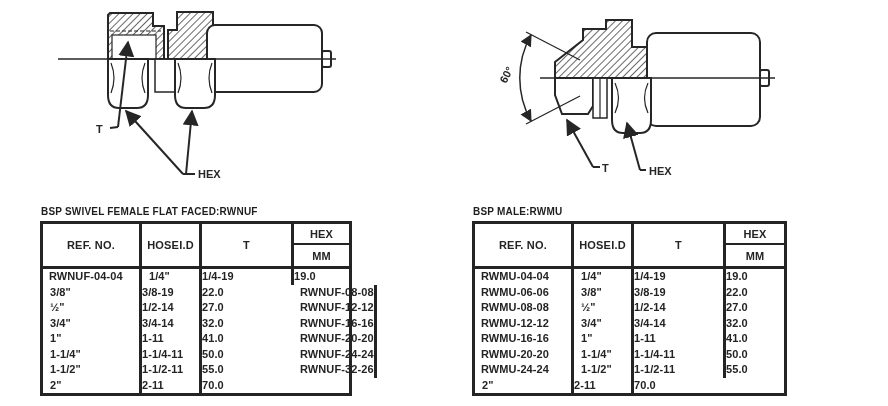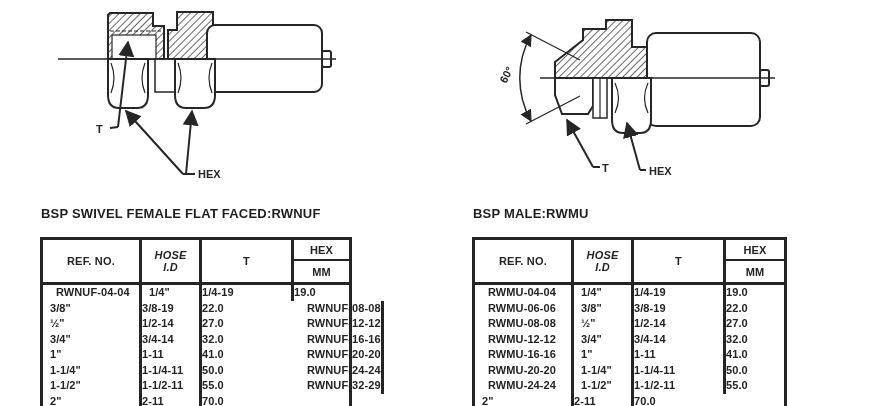--- a/index.html
+++ b/index.html
@@ -5,35 +5,35 @@
   html,body{margin:0;padding:0;background:#fff;}
   .page{position:relative;width:888px;height:406px;background:#ffffff;overflow:hidden;
         font-family:"Liberation Sans",sans-serif;color:#262626;}
   .diag{position:absolute;top:0;}
   .diag-left{left:40px;}
   .diag-right{left:480px;}
   svg text{font-family:"Liberation Sans",sans-serif;font-weight:bold;fill:#262626;font-size:11px;}
   .panel{position:absolute;top:206px;}
   .panel-left{left:40px;width:312px;}
   .panel-right{left:472px;width:315px;}
-  .tbl-title{margin:0 0 16px 1px;font-size:13px;font-weight:bold;letter-spacing:.2px;color:#1e1e1e;white-space:nowrap;}
+  .tbl-title{margin:0 0 4px 1px;font-size:10px;font-weight:bold;letter-spacing:.2px;color:#1e1e1e;white-space:nowrap;}
   .tbl{border:3px solid #242424;background:#fff;}
   .thead{display:grid;grid-template-columns:99px 60px 92px 1fr;grid-template-rows:21px 21px;
          border-bottom:3px solid #242424;}
   .th{display:flex;align-items:center;justify-content:center;font-weight:bold;font-size:11px;
       letter-spacing:.2px;color:#242424;}
   .th-ref{grid-row:1/3;grid-column:1;border-right:3px solid #242424;}
-  .th-hose{grid-row:1/3;grid-column:2;border-right:3px solid #242424;flex-direction:column;line-height:12px;font-style:italic;}
+  .th-hose{grid-row:1/3;grid-column:2;border-right:3px solid #242424;flex-direction:row;line-height:12px;}
   .th-t{grid-row:1/3;grid-column:3;border-right:3px solid #242424;}
   .th-hex{grid-row:1;grid-column:4;border-bottom:2px solid #242424;}
   .th-mm{grid-row:2;grid-column:4;}
   .tbody{display:grid;grid-template-columns:99px 60px 92px 1fr;}
   .cell{font-size:11px;font-weight:bold;height:15.5px;line-height:15.5px;white-space:nowrap;
         letter-spacing:.1px;color:#242424;}
-  .c0{padding-left:13px;border-right:3px solid #242424;}
+  .c0{padding-left:6px;border-right:3px solid #242424;}
   .c1{padding-left:7px;border-right:3px solid #242424;}
   .c2{border-right:3px solid #242424;}
   .c3{text-align:left;}
 </style>
 </head>
 <body>
 
 <div class="page">
 
   <svg class="diag diag-left" width="300" height="200" viewBox="0 0 300 200">
@@ -160,21 +160,21 @@
           <div class="cell c2">1-11</div>
           <div class="cell c3">41.0</div>
           <div class="cell c0">RWNUF-20-20</div>
           <div class="cell c1">1-1/4"</div>
           <div class="cell c2">1-1/4-11</div>
           <div class="cell c3">50.0</div>
           <div class="cell c0">RWNUF-24-24</div>
           <div class="cell c1">1-1/2"</div>
           <div class="cell c2">1-1/2-11</div>
           <div class="cell c3">55.0</div>
-          <div class="cell c0">RWNUF-32-29</div>
+          <div class="cell c0">RWNUF-32-26</div>
           <div class="cell c1">2"</div>
           <div class="cell c2">2-11</div>
           <div class="cell c3">70.0</div>
         </div>
     </div>
   </section>
 
   <section class="panel panel-right">
     <h2 class="tbl-title">BSP MALE:RWMU</h2>
     <div class="tbl">

